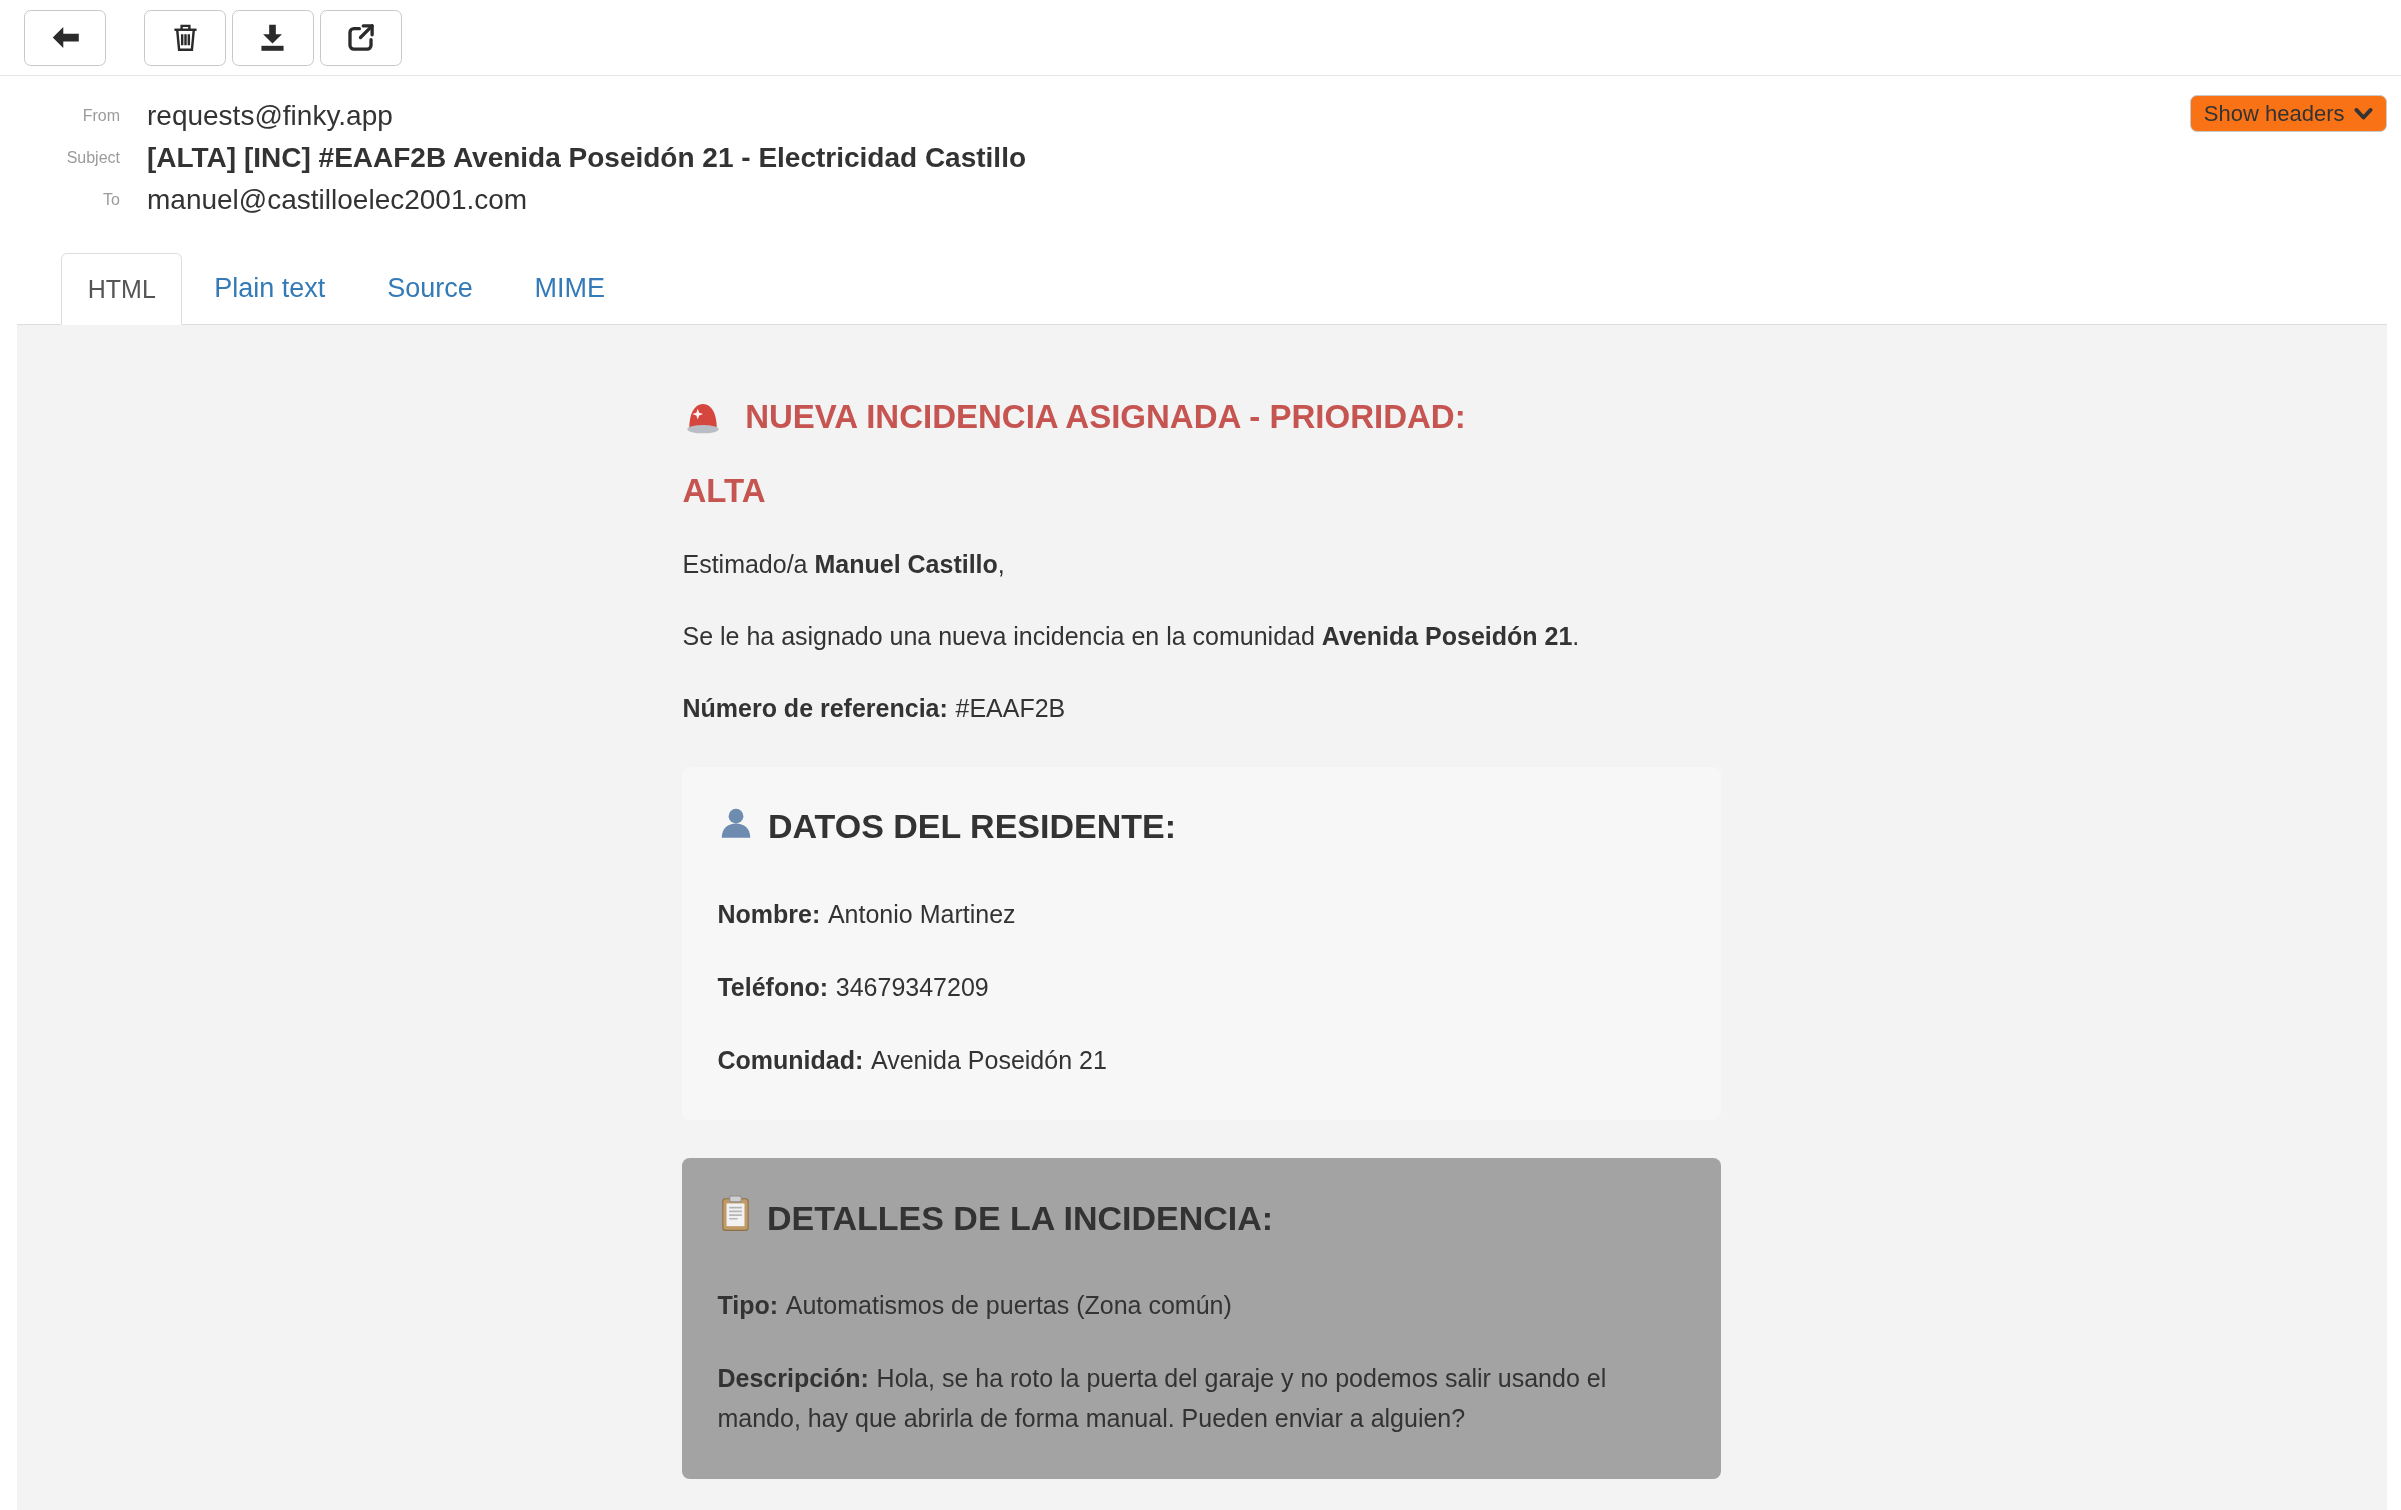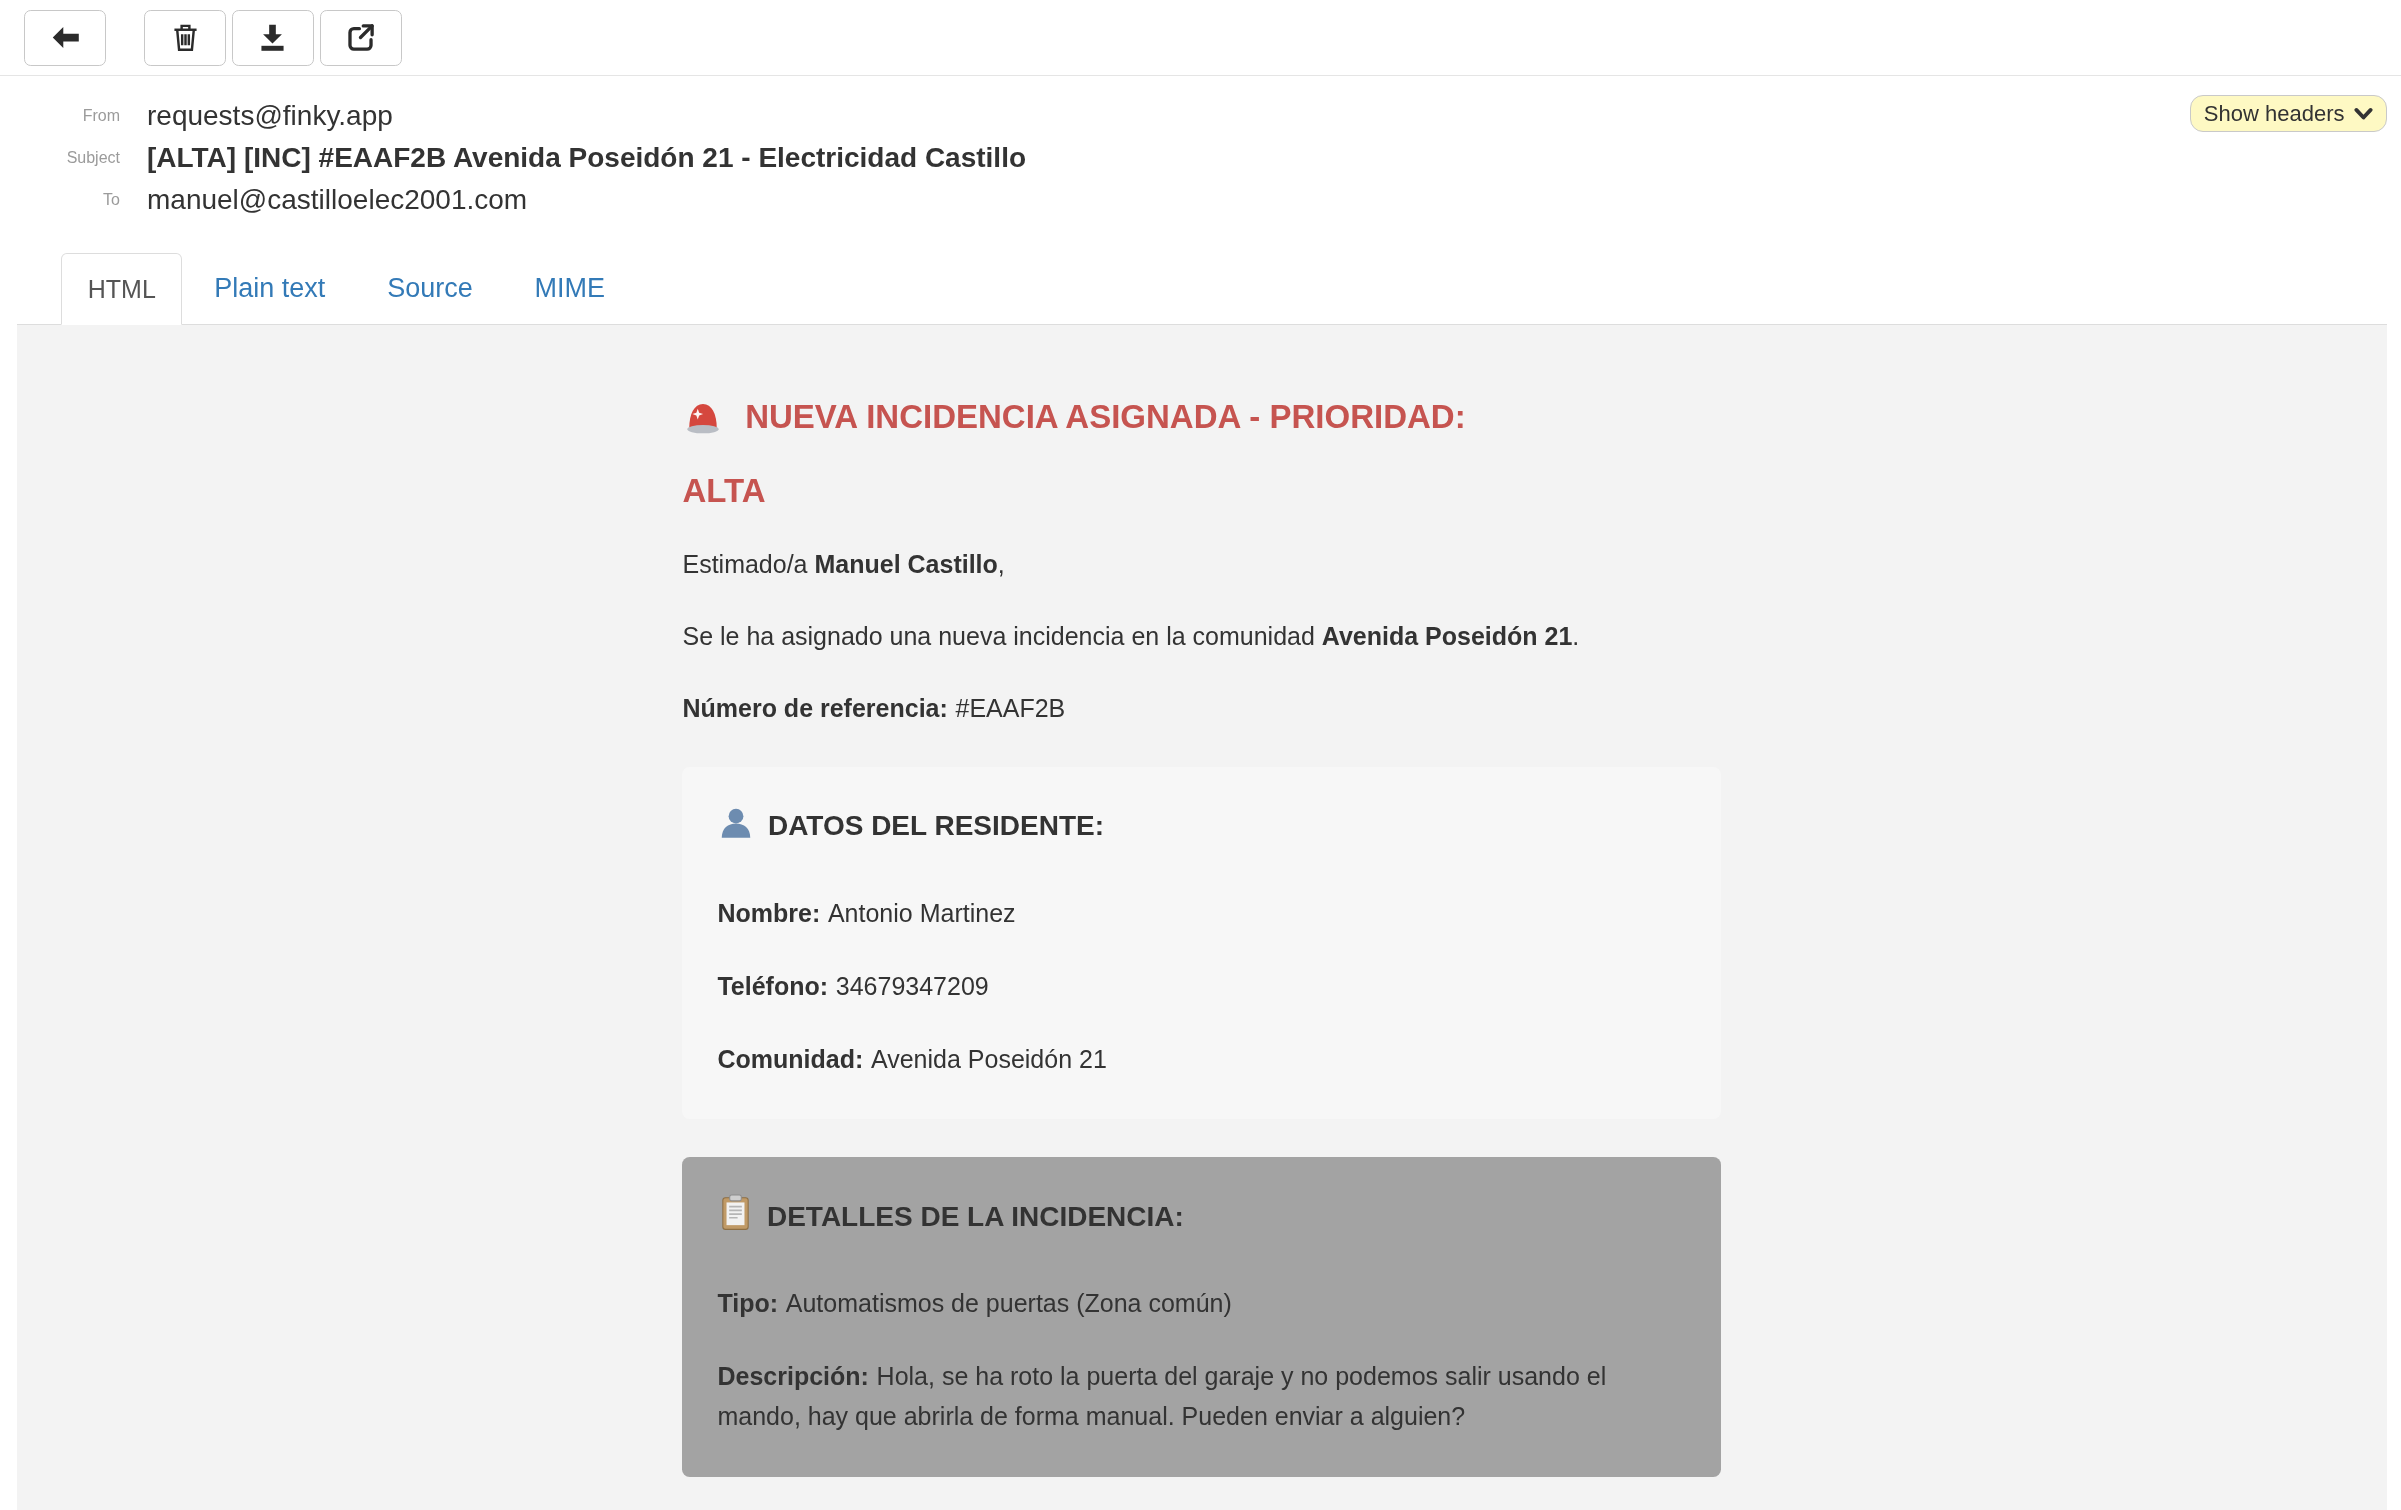--- a/index.html
+++ b/index.html
@@ -36,21 +36,21 @@
   .hdr-row { display: flex; align-items: center; height: 42px; }
   .hdr-label {
     width: 120px; text-align: right; color: #9b9b9b;
     font-size: 16px; flex: 0 0 120px;
   }
   .hdr-value { margin-left: 27px; font-size: 28px; color: #333; }
   .hdr-value.bold { font-weight: bold; text-align: right; }
 
   .show-headers {
     position: absolute; top: 95px; right: 15.4px; height: 37px;
-    border: 1px solid #c9c9c9; border-radius: 13px; background: #fef9c3;
+    border: 1px solid #c9c9c9; border-radius: 7px; background: #f97316;
     display: flex; align-items: center; gap: 9.6px; padding: 0 12.5px;
     font-size: 22px; color: #333; cursor: pointer;
   }
 
   
   .tabbar {
     position: absolute; top: 253px; left: 17.3px; right: 15.4px; height: 72px;
     display: flex; align-items: stretch;
     border-bottom: 1px solid #ddd;
     padding-left: 44px;
@@ -84,21 +84,21 @@
   }
   .email-title .line { display: block; }
   .icon-siren { vertical-align: -6.7px; margin-right: 11.5px; }
   .email-body p { line-height: 38px; margin-bottom: 34px; }
   .info-box {
     border-radius: 7.7px; padding: 37px 35px; margin-top: 40px;
   }
   .box-resident { background: #f7f7f7; }
   .box-incident { background: #a3a3a3; margin-top: 38px; }
   .box-title {
-    font-size: 28px; font-weight: bold; color: #333;
+    font-size: 34px; font-weight: bold; color: #333;
     display: flex; align-items: center; gap: 12.5px; margin-bottom: 44px;
   }
   .field { line-height: 40px; margin-bottom: 33px; }
   .field:last-child { margin-bottom: 3.8px; }
   .field strong { margin-right: 7.7px; }
 </style>
 </head>
 <body>
 
 <div class="toolbar">

